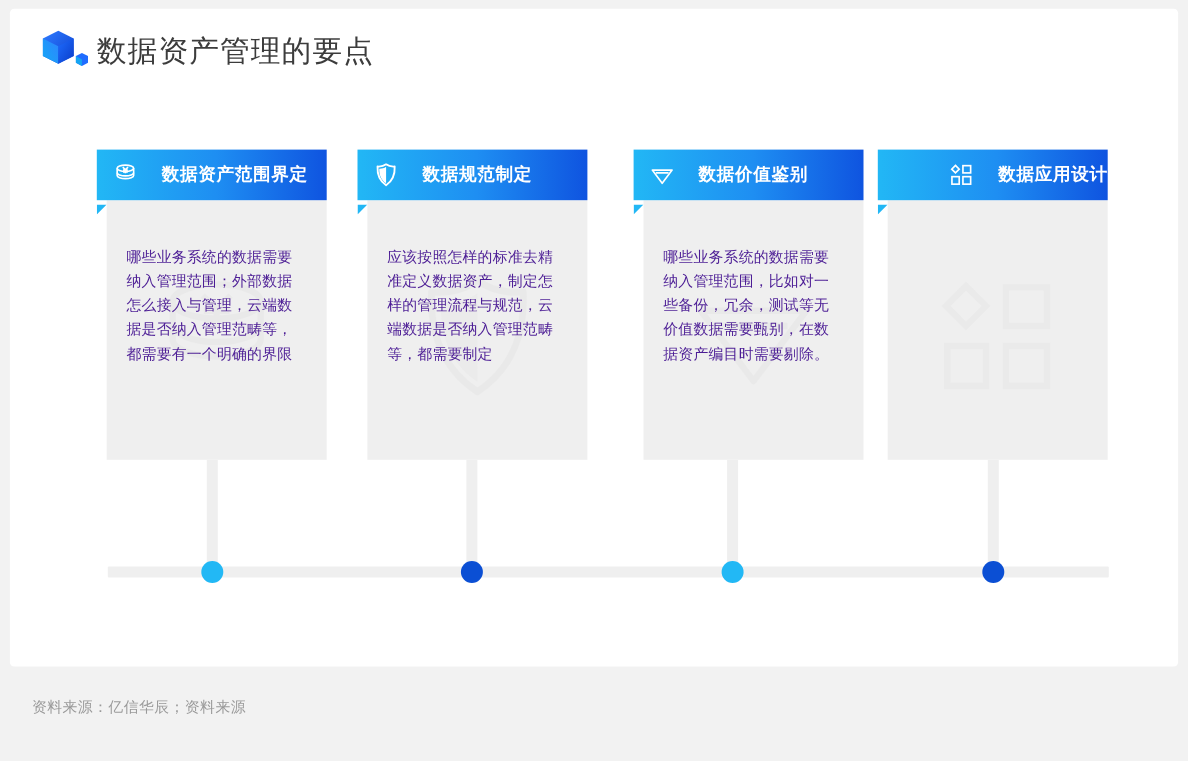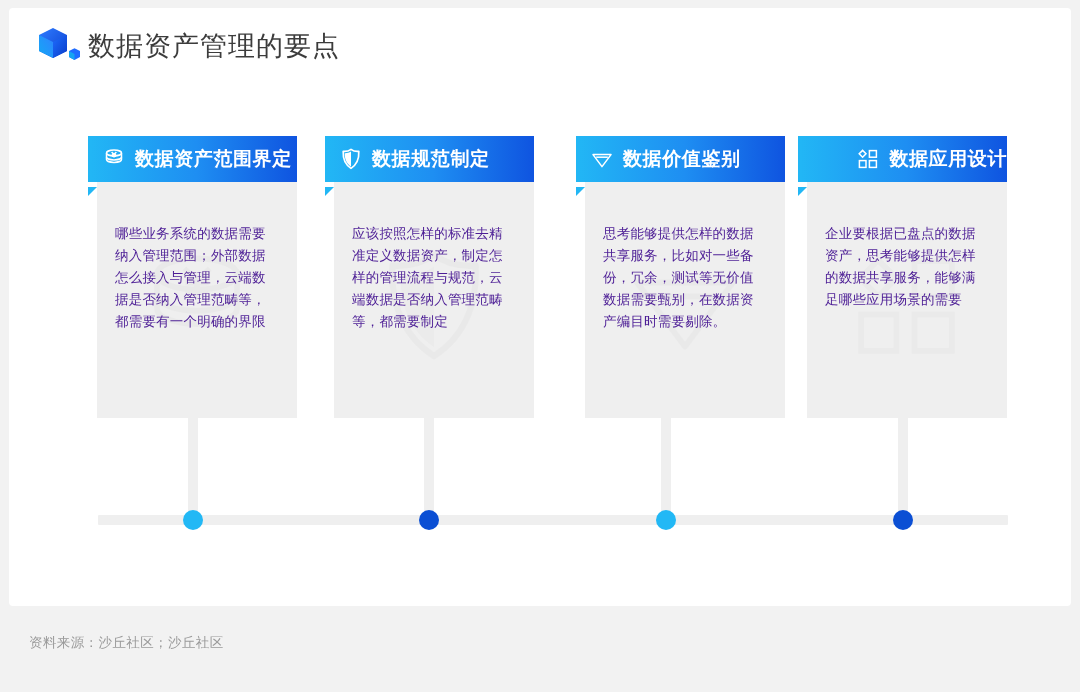--- a/index.html
+++ b/index.html
@@ -89,24 +89,24 @@
     z-index: 3;
   }
   .card-head-icon {
     width: 24px;
     height: 24px;
     flex: none;
     display: block;
   }
   .card-head-title {
     color: #ffffff;
-    font-size: 19px;
+    font-size: 16px;
     font-weight: bold;
     letter-spacing: 0.6px;
-    margin-left: 9px;
+    margin-left: 21px;
     white-space: nowrap;
   }
   .card-notch {
     position: absolute;
     left: 0;
     top: 46px;
     width: 9px;
     height: 9px;
     z-index: 3;
   }
@@ -282,21 +282,21 @@
             <path d="M0 0 H9 L0 9 Z" fill="#22b7f5"></path>
           </svg>
       </span>
       <div class="card-body">
         <span class="card-watermark">
           <svg width="128" height="128" viewBox="0 0 24 24" fill="none" stroke="#e3e3e3" stroke-width="1.1" stroke-linejoin="round">
             <path d="M3 7.6 H21 L12 19.6 Z"></path>
             <path d="M6.2 10.2 H17.8"></path>
           </svg>
         </span>
-        <div class="card-text">思考能够提供怎样的数据共享服务，比如对一些备份，冗余，测试等无价值数据需要甄别，在数据资产编目时需要剔除。</div>
+        <div class="card-text">哪些业务系统的数据需要纳入管理范围，比如对一些备份，冗余，测试等无价值数据需要甄别，在数据资产编目时需要剔除。</div>
       </div>
     </div>
 
     <div class="card c3">
       <div class="card-head" style="background:linear-gradient(90deg,#22b7f5 0%,#1e8ef2 52%,#0f54e0 100%);justify-content:flex-end;">
         <span class="card-head-icon">
           <svg width="24" height="24" viewBox="0 0 24 24" fill="none" stroke="#ffffff" stroke-width="1.5">
             <path d="M6.6 3.4 L10 6.8 L6.6 10.2 L3.2 6.8 Z"></path>
             <rect x="13.4" y="3.6" width="7" height="6.6"></rect>
             <rect x="3.4" y="13.6" width="6.6" height="6.8"></rect>
@@ -312,31 +312,30 @@
       </span>
       <div class="card-body">
         <span class="card-watermark">
           <svg width="128" height="128" viewBox="0 0 24 24" fill="none" stroke="#e4e4e4" stroke-width="1.1">
             <path d="M6.6 3.4 L10 6.8 L6.6 10.2 L3.2 6.8 Z"></path>
             <rect x="13.4" y="3.6" width="7" height="6.6"></rect>
             <rect x="3.4" y="13.6" width="6.6" height="6.8"></rect>
             <rect x="13.4" y="13.6" width="7" height="6.8"></rect>
           </svg>
         </span>
-        <div class="card-text">企业要根据已盘点的数据资产，思考能够提供怎样的数据共享服务，能够满足哪些应用场景的需要</div>
       </div>
     </div>
   </div>
 
   <div class="timeline"></div>
 
   <div class="stem" style="left:188px;"></div>
   <div class="stem" style="left:424px;"></div>
   <div class="stem" style="left:661px;"></div>
   <div class="stem" style="left:898px;"></div>
 
   <div class="dot" style="left:183px;background:#22b8f5;"></div>
   <div class="dot" style="left:419px;background:#0b4fd4;"></div>
   <div class="dot" style="left:656px;background:#22b8f5;"></div>
   <div class="dot" style="left:893px;background:#0b4fd4;"></div>
 
-  <div class="footer-note">资料来源：沙丘社区；沙丘社区</div>
+  <div class="footer-note">资料来源：亿信华辰；资料来源</div>
 </div>
 
 </body></html>

